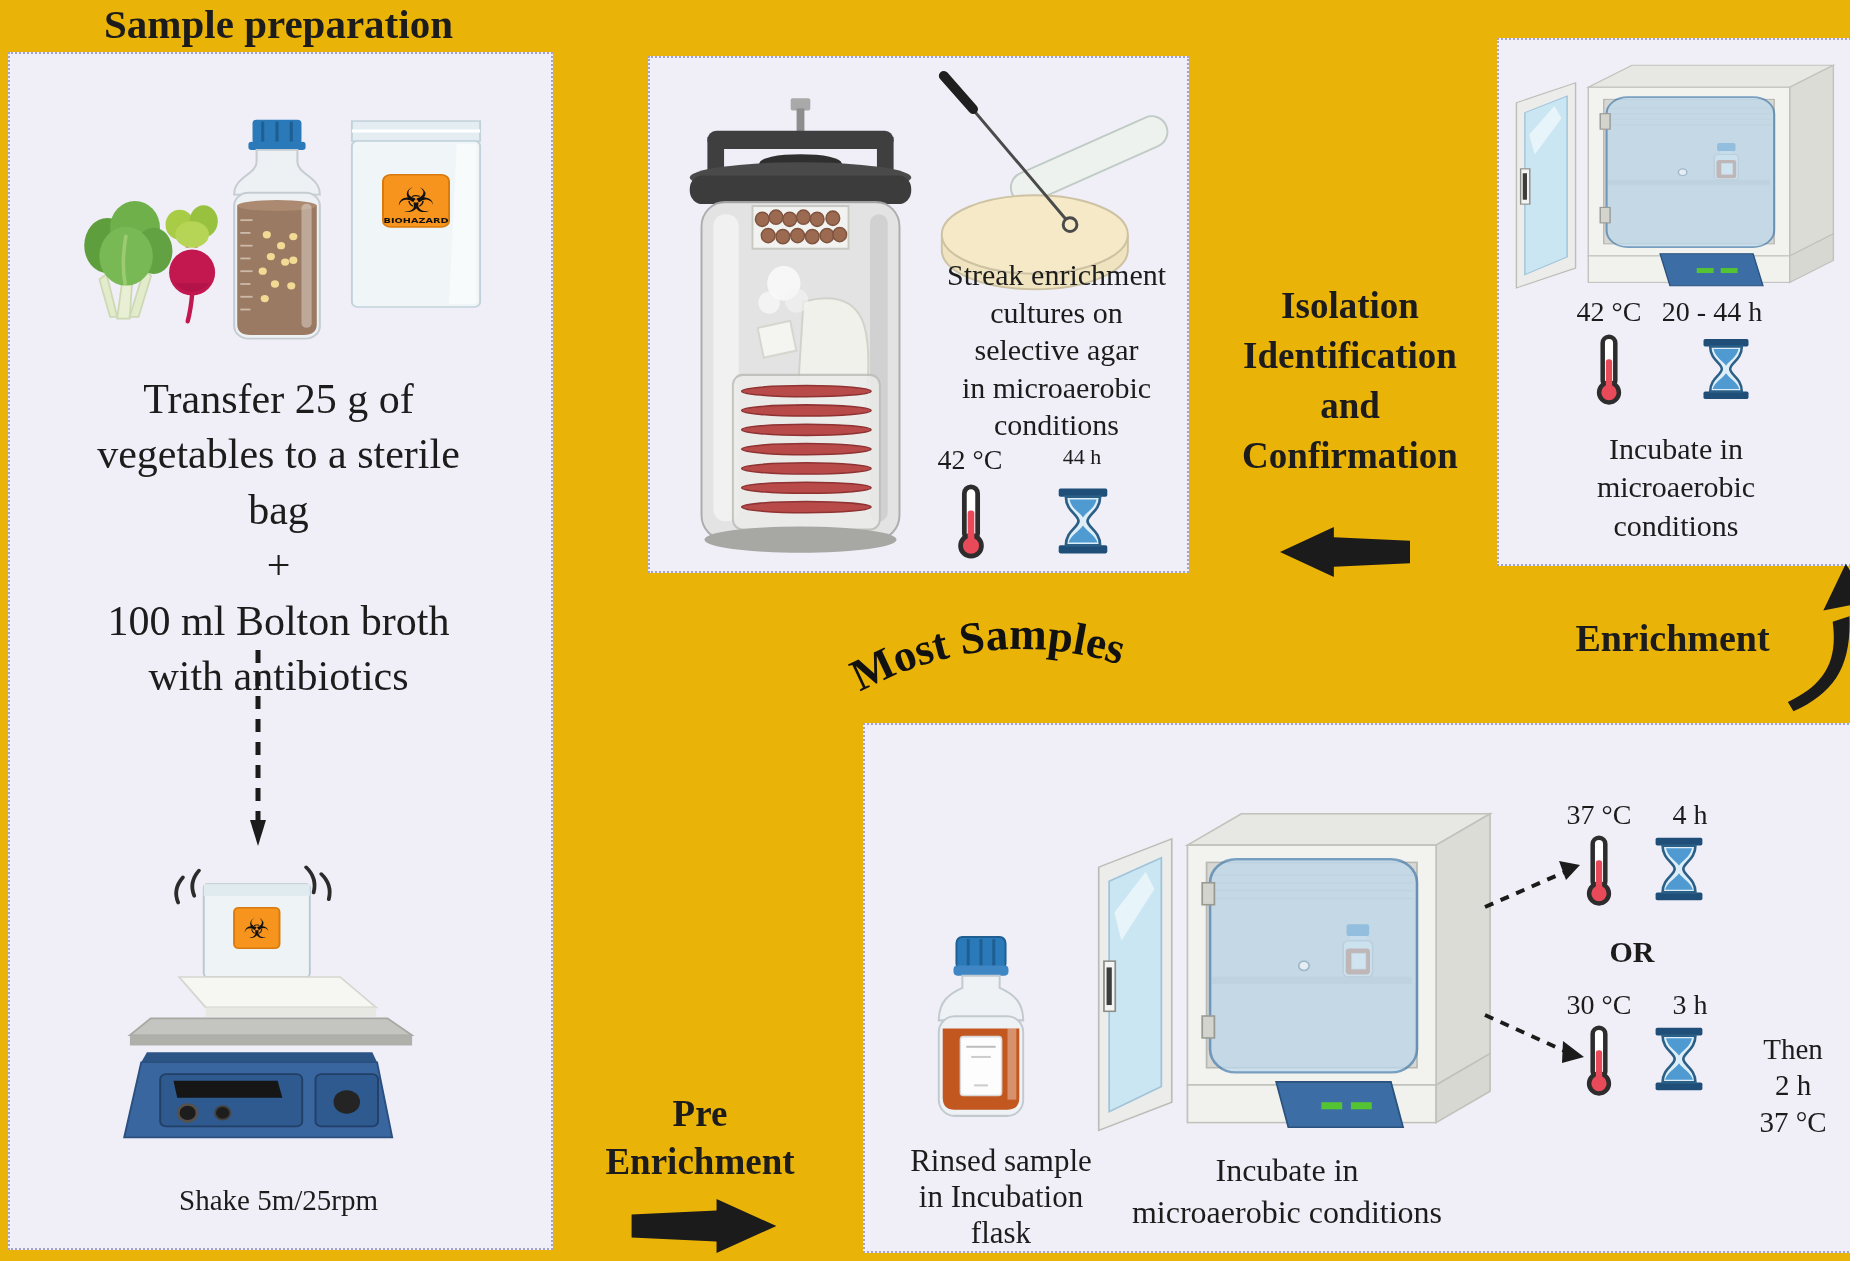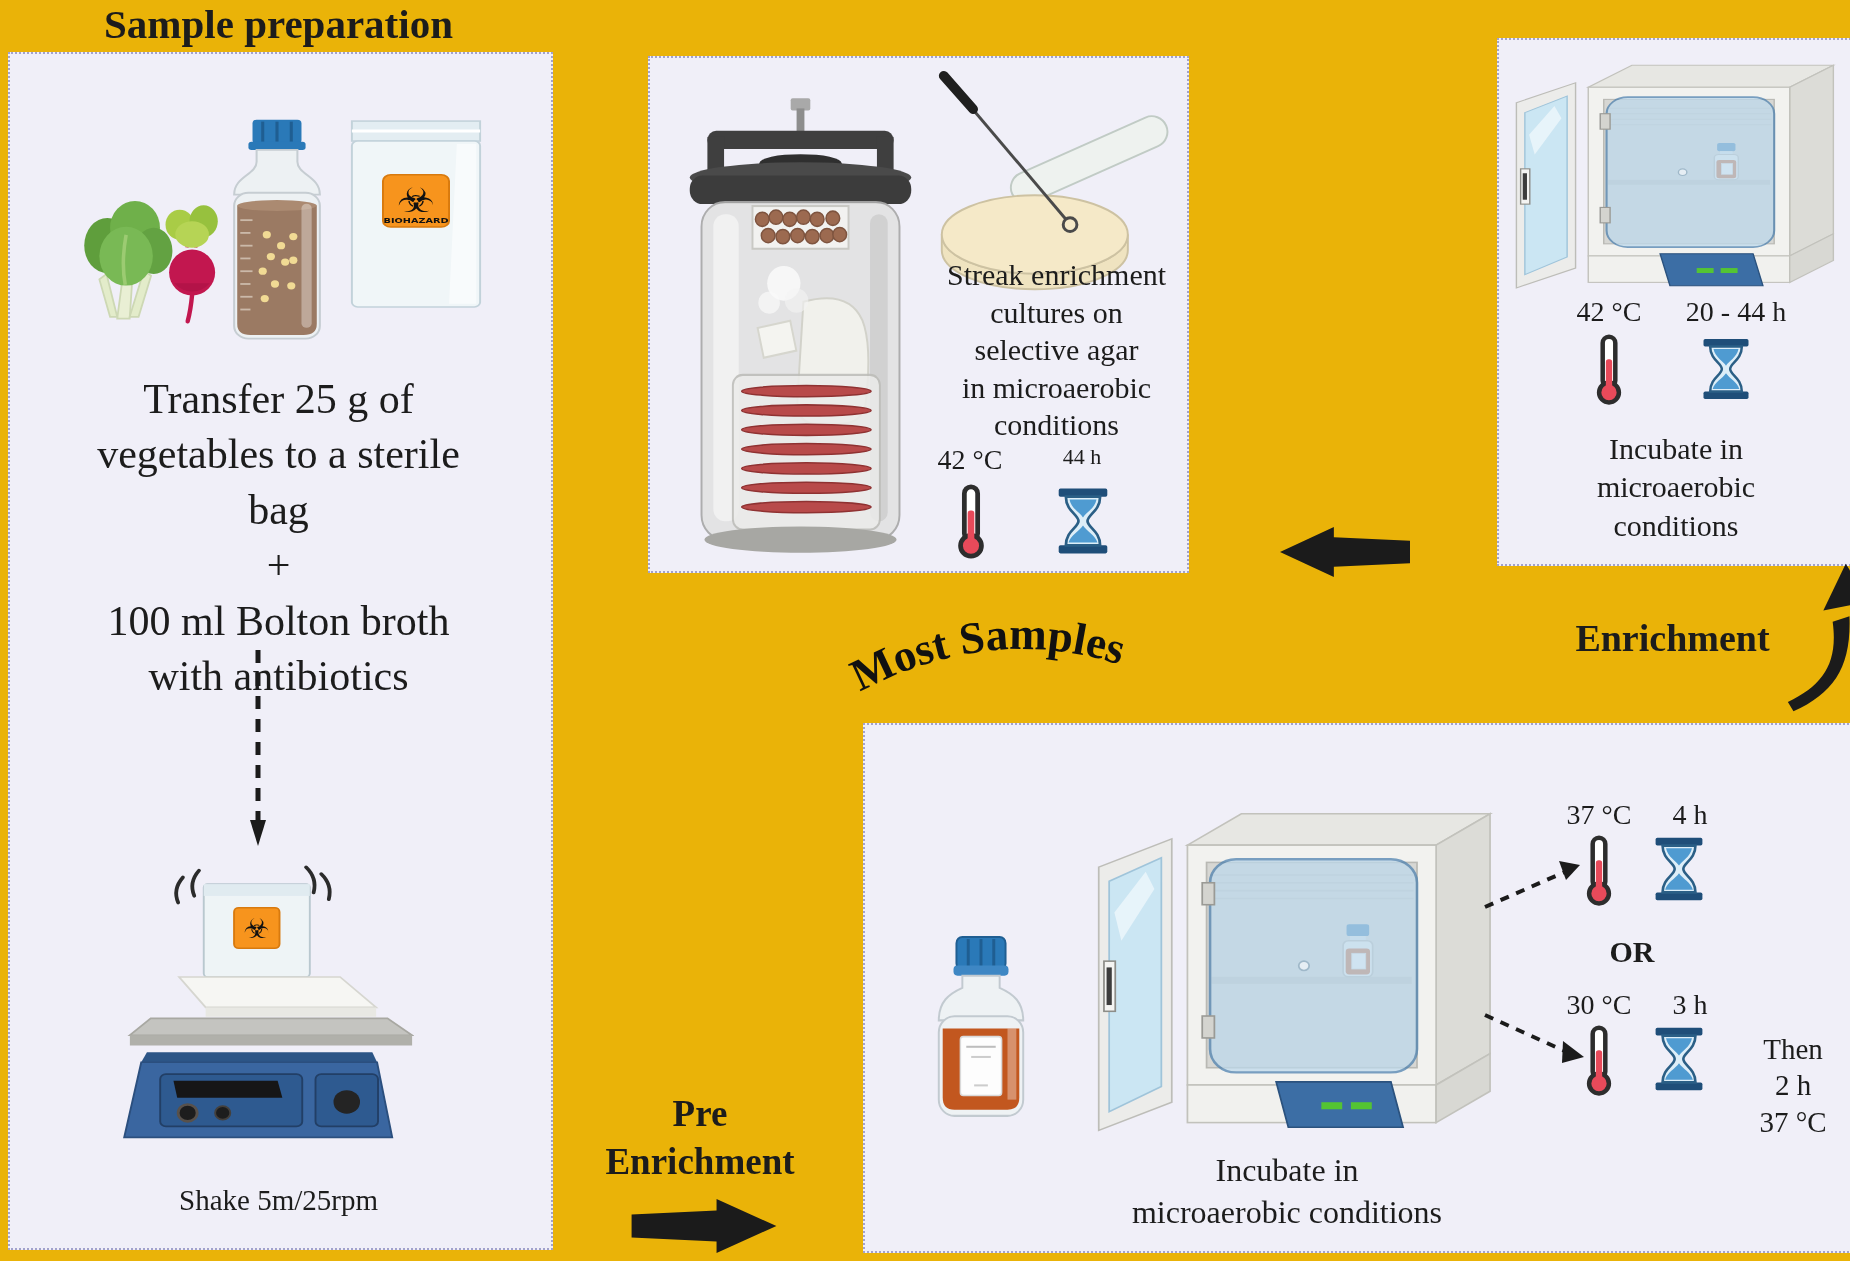--- a/index.html
+++ b/index.html
@@ -236,40 +236,44 @@
       <rect x="121" y="282" width="14" height="28" fill="#d4d4cf" stroke="#9a9a95" stroke-width="2"></rect>
       <circle cx="238" cy="218" r="6" fill="#e6eef4" stroke="#9fb8c9" stroke-width="2"></circle>
       <rect x="104" y="370" width="286" height="48" fill="#f1f1ee" stroke="#c2c2bc" stroke-width="2"></rect>
       <polygon points="390,370 452,330 452,378 390,418" fill="#d8d8d3" stroke="#c2c2bc" stroke-width="2"></polygon>
       <polygon points="206,366 338,366 352,424 220,424" fill="#3c6ea5" stroke="#2b527e" stroke-width="2"></polygon>
       <rect x="258" y="392" width="24" height="9" fill="#54c433"></rect>
       <rect x="292" y="392" width="24" height="9" fill="#54c433"></rect>
     </svg>
 
     <div class="txt" style="left:40px;top:256px;width:140px;font-size:28px;">42 °C</div>
-    <div class="txt" style="left:158px;top:256px;width:158px;font-size:28px;text-align:center;">20 - 44 h</div>
+    <div class="txt" style="left:134px;top:256px;width:158px;font-size:28px;text-align:center;">20 - 44 h</div>
 
     <svg class="abs" style="left:92px;top:294px;" width="36" height="72" viewBox="0 0 40 80">
       <rect x="13" y="3" width="14" height="56" rx="7" fill="#ffffff" stroke="#2d2d2d" stroke-width="5"></rect>
       <circle cx="20" cy="65" r="11" fill="#e84a5a" stroke="#2d2d2d" stroke-width="5"></circle>
       <rect x="16.5" y="28" width="7" height="34" rx="3" fill="#e84a5a"></rect>
     </svg>
     <svg class="abs" style="left:202px;top:298px;" width="50" height="62" viewBox="0 0 60 72">
       <rect x="3" y="0" width="54" height="9" rx="2" fill="#1f4e79"></rect>
       <rect x="3" y="63" width="54" height="9" rx="2" fill="#1f4e79"></rect>
       <path d="M11,9 C11,25 25,29 25,36 C25,43 11,47 11,63 L49,63 C49,47 35,43 35,36 C35,29 49,25 49,9 Z" fill="#ddeef8" stroke="#2b5f86" stroke-width="3"></path>
       <path d="M15,12 L45,12 C43,22 33,27 30,32 C27,27 17,22 15,12 Z" fill="#4f9bd1"></path>
       <path d="M30,41 C34,47 44,52 46,60 L14,60 C16,52 26,47 30,41 Z" fill="#4f9bd1"></path>
     </svg>
 
     <div class="txt" style="left:8px;top:390px;width:338px;font-size:30px;line-height:1.28;">Incubate in
 microaerobic
 conditions</div>
   </div>
 
+  <div class="txt bold" style="left:1205px;top:281px;width:290px;font-size:37px;line-height:1.35;">Isolation
+Identification
+and
+Confirmation</div>
   <svg class="abs" style="left:1278px;top:526px;" width="134" height="52" viewBox="0 0 140 56">
     <polygon points="140,16 58,12 58,1 0,28 58,55 58,44 140,40" fill="#1b1b1b"></polygon>
   </svg>
 
   <svg class="abs" style="left:852px;top:592px;overflow:visible;" width="340" height="120" viewBox="0 0 340 120">
     <defs>
         <path id="msarc" d="M8,100 Q170,14 332,100"></path>
       </defs>
     <text font-size="45" font-weight="bold" fill="#111111" font-family="'Liberation Serif','DejaVu Serif',serif">
       <textPath href="#msarc">Most Samples</textPath>
@@ -293,20 +297,23 @@
       <path d="M36,40 L36,52 C22,58 12,66 12,84 L98,84 C98,66 88,58 74,52 L74,40 Z" fill="#eef2f4" stroke="#c2cad0" stroke-width="2"></path>
       <rect x="12" y="80" width="86" height="98" rx="16" fill="#eef2f4" stroke="#c2cad0" stroke-width="2"></rect>
       <path d="M16,92 L94,92 L94,160 q0,12 -12,12 L28,172 q-12,0 -12,-12 Z" fill="#c2571f"></path>
       <rect x="34" y="100" width="42" height="58" rx="3" fill="#fdfdfd" stroke="#d9d9d9" stroke-width="1.5"></rect>
       <line x1="40" y1="110" x2="70" y2="110" stroke="#bdbdbd" stroke-width="2"></line>
       <line x1="45" y1="120" x2="65" y2="120" stroke="#cccccc" stroke-width="2"></line>
       <line x1="48" y1="148" x2="62" y2="148" stroke="#cccccc" stroke-width="2"></line>
       <rect x="82" y="92" width="9" height="70" fill="#ffffff" opacity="0.35"></rect>
     </svg>
 
+    <div class="txt" style="left:0px;top:418px;width:272px;font-size:31px;line-height:1.16;">Rinsed sample
+in Incubation
+flask</div>
 
     <svg class="abs" style="left:232px;top:70px;" width="400" height="337" viewBox="0 0 460 430" preserveAspectRatio="none">
       <polygon points="2,92 86,56 86,392 2,428" fill="#ececea" stroke="#bdbdb8" stroke-width="2"></polygon>
       <polygon points="14,110 74,80 74,372 14,404" fill="#cbe6f3" stroke="#9fc4da" stroke-width="2"></polygon>
       <polygon points="20,150 56,98 66,120 28,186" fill="#ffffff" opacity="0.55"></polygon>
       <rect x="8" y="212" width="13" height="64" fill="#f4f4f2" stroke="#8d8d88" stroke-width="2"></rect>
       <rect x="11" y="220" width="6" height="48" fill="#3c3c3c"></rect>
       <polygon points="104,64 390,64 452,24 166,24" fill="#e7e7e3" stroke="#c2c2bc" stroke-width="2"></polygon>
       <polygon points="390,64 452,24 452,330 390,370" fill="#dcdcd7" stroke="#c2c2bc" stroke-width="2"></polygon>
       <rect x="104" y="64" width="286" height="306" fill="#f2f2ef" stroke="#c2c2bc" stroke-width="2"></rect>

